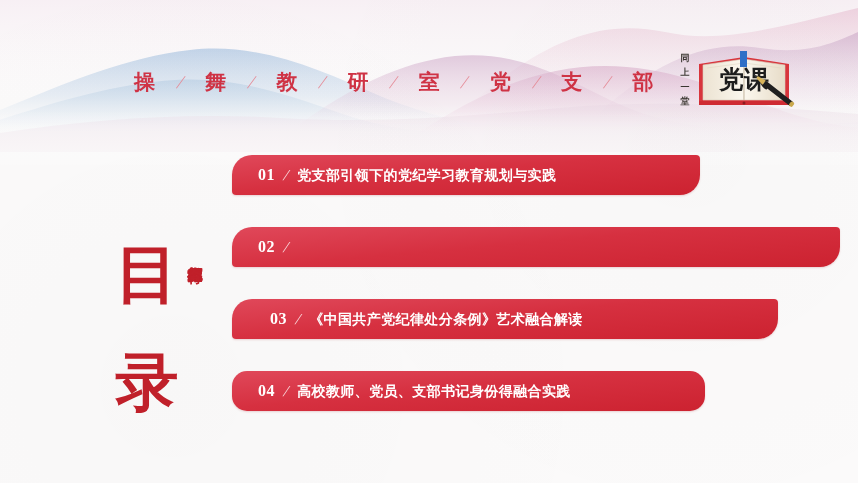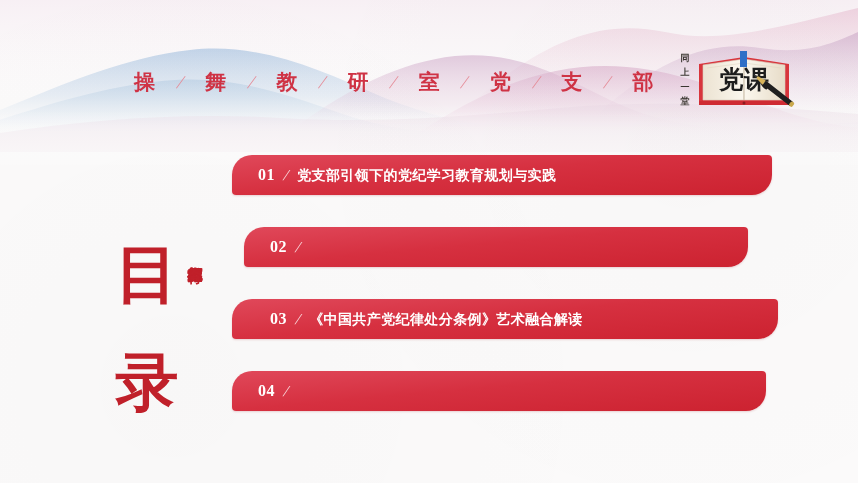--- a/index.html
+++ b/index.html
@@ -325,45 +325,46 @@
   </div>
 
   <div class="toc-left">
     <span>目</span>
     <span>录</span>
   </div>
   <div class="toc-sub">师德师风与党纪教育</div>
 
   <div class="agenda">
 
-    <div class="bar" style="width:540px;">
+    <div class="bar" style="width:468px;">
       <div class="bar-inner">
         <span class="bar-num">01</span>
         <span class="bar-slash">/</span>
         <span class="bar-text">党支部引领下的党纪学习教育规划与实践</span>
       </div>
     </div>
 
-    <div class="bar" style="width:504px;margin-left:12px;">
+    <div class="bar" style="width:608px;">
       <div class="bar-inner">
         <span class="bar-num">02</span>
         <span class="bar-slash">/</span>
       </div>
     </div>
 
     <div class="bar" style="width:534px;padding-left:12px;">
       <div class="bar-inner">
         <span class="bar-num">03</span>
         <span class="bar-slash">/</span>
         <span class="bar-text">《中国共产党纪律处分条例》艺术融合解读</span>
       </div>
     </div>
 
-    <div class="bar" style="width:534px;">
+    <div class="bar" style="width:473px;border-radius:15px;">
       <div class="bar-inner">
         <span class="bar-num">04</span>
         <span class="bar-slash">/</span>
+        <span class="bar-text">高校教师、党员、支部书记身份得融合实践</span>
       </div>
     </div>
 
   </div>
 
 </div>
 
 </body></html>

